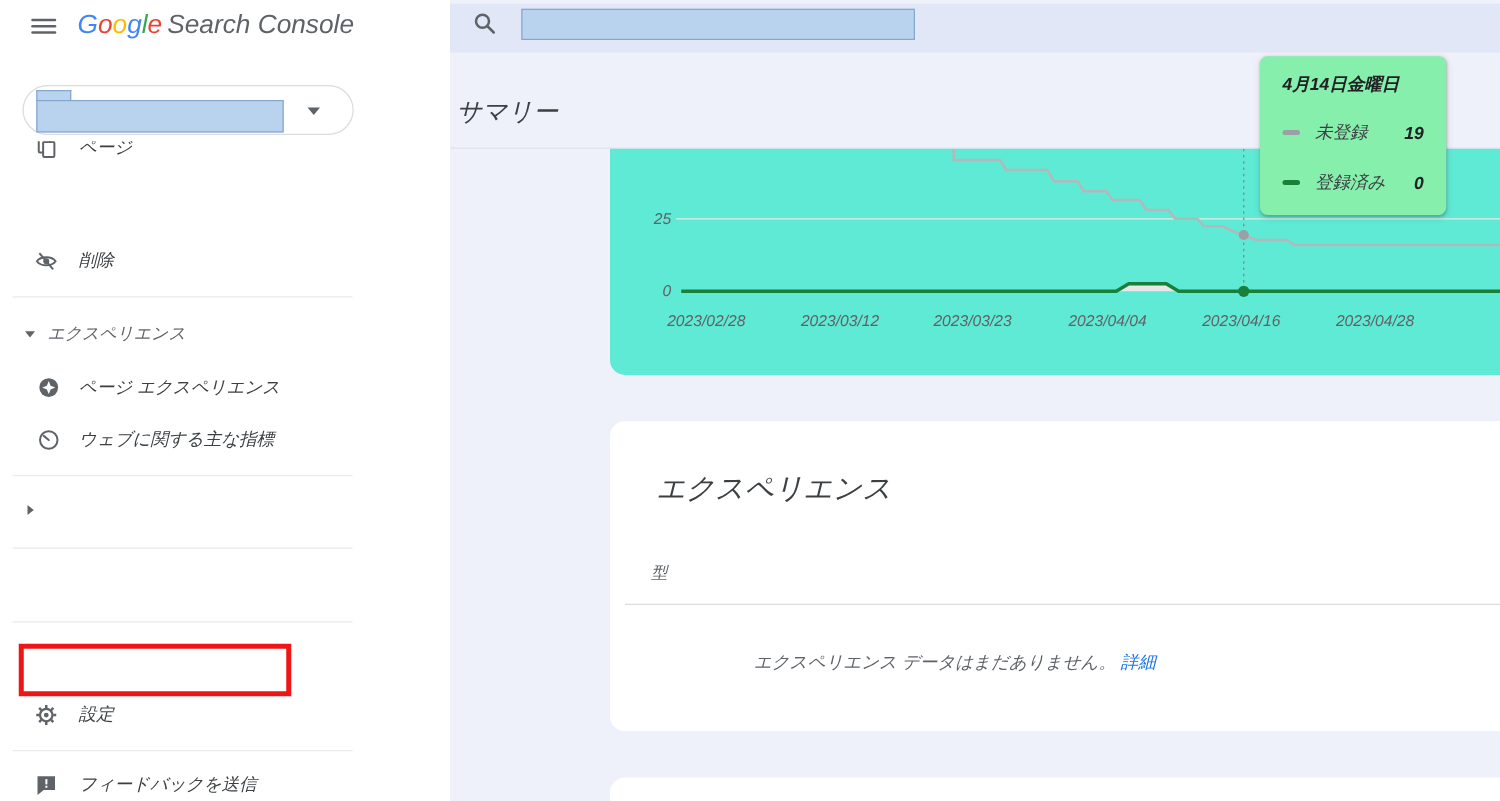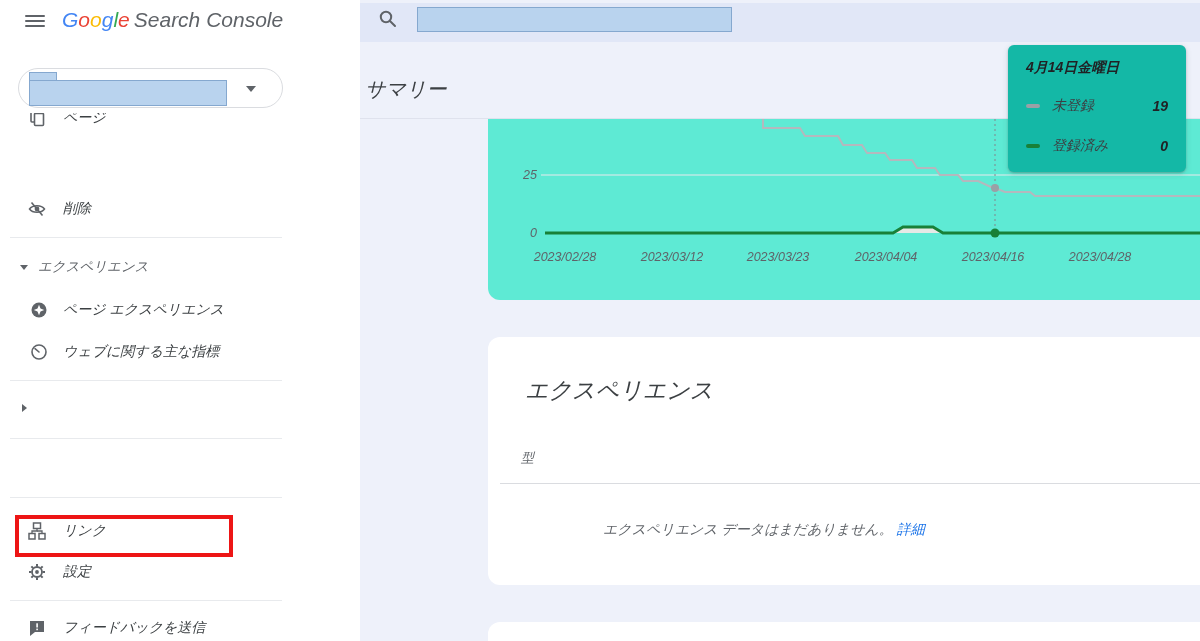--- a/index.html
+++ b/index.html
@@ -48,21 +48,21 @@
   .next-card{left:488px;top:622px;width:730px;height:40px;background:#fff;border-radius:12px 12px 0 0;z-index:5;}
   .summary-title{left:365px;top:76px;font-size:20px;color:#3c4043;}
 
   .exp-title{position:absolute;left:37px;top:38px;font-size:23px;color:#3c4043;}
   .exp-col{position:absolute;left:33px;top:112px;font-size:13px;font-weight:500;color:#5f6368;}
   .exp-underline{position:absolute;left:12px;top:146px;right:0;height:1px;background:#dadce0;}
   .exp-empty{position:absolute;left:115px;top:184px;font-size:14px;color:#5f6368;white-space:nowrap;}
   .exp-empty a{color:#1a73e8;text-decoration:none;cursor:pointer;}
 
   
-  .tooltip{left:1008px;top:45px;width:178px;height:127px;background:#14b8a6;border-radius:6px;
+  .tooltip{left:1008px;top:45px;width:149px;height:127px;background:#86efac;border-radius:6px;
            box-shadow:0 1px 2px rgba(60,64,67,.3),0 2px 6px rgba(60,64,67,.15);z-index:30;
            padding:14px 18px 0 18px;box-sizing:border-box;}
   .tooltip .tt-title{font-size:14px;font-weight:bold;color:#202124;margin-bottom:20px;white-space:nowrap;}
   .tooltip .tt-row{display:flex;align-items:center;margin-bottom:22px;}
   .tooltip .tt-swatch{width:14px;height:4.5px;border-radius:2px;flex:none;}
   .tooltip .tt-label{margin-left:12px;font-size:14px;color:#3c4043;white-space:nowrap;}
   .tooltip .tt-value{margin-left:auto;font-size:14px;font-weight:bold;color:#202124;}
 </style>
 </head>
 <body>
@@ -137,30 +137,20 @@
 
   <div class="abs side-header" style="top:394px;">
     <span class="tri-right"></span>
   </div>
 
   <div class="abs side-divider" style="top:438px;"></div>
 
 
   <div class="abs side-divider" style="top:497px;"></div>
 
-  <div class="abs side-row" style="top:517px;">
-    <svg class="ic" viewBox="0 0 18 18">
-      <rect x="5.5" y="1" width="7" height="5.5" fill="none" stroke="#5f6368" stroke-width="1.5"></rect>
-      <rect x="1" y="11.5" width="6" height="5.5" fill="none" stroke="#5f6368" stroke-width="1.5"></rect>
-      <rect x="11" y="11.5" width="6" height="5.5" fill="none" stroke="#5f6368" stroke-width="1.5"></rect>
-      <polyline points="9,6.5 9,9 4,9 4,11.5" fill="none" stroke="#5f6368" stroke-width="1.3"></polyline>
-      <polyline points="9,9 14,9 14,11.5" fill="none" stroke="#5f6368" stroke-width="1.3"></polyline>
-    </svg>
-    <span class="lbl">リンク</span>
-  </div>
   <div class="abs red-box"></div>
 
   <div class="abs side-row" style="top:558px;">
     <svg class="ic" viewBox="0 0 18 18">
       <circle cx="9" cy="9" r="5" fill="none" stroke="#5f6368" stroke-width="1.8"></circle>
       <circle cx="9" cy="9" r="1.9" fill="#5f6368"></circle>
       <g stroke="#5f6368" stroke-width="2">
         <line x1="9" y1="1" x2="9" y2="3.4"></line>
         <line x1="9" y1="1" x2="9" y2="3.4" transform="rotate(45 9 9)"></line>
         <line x1="9" y1="1" x2="9" y2="3.4" transform="rotate(90 9 9)"></line>

